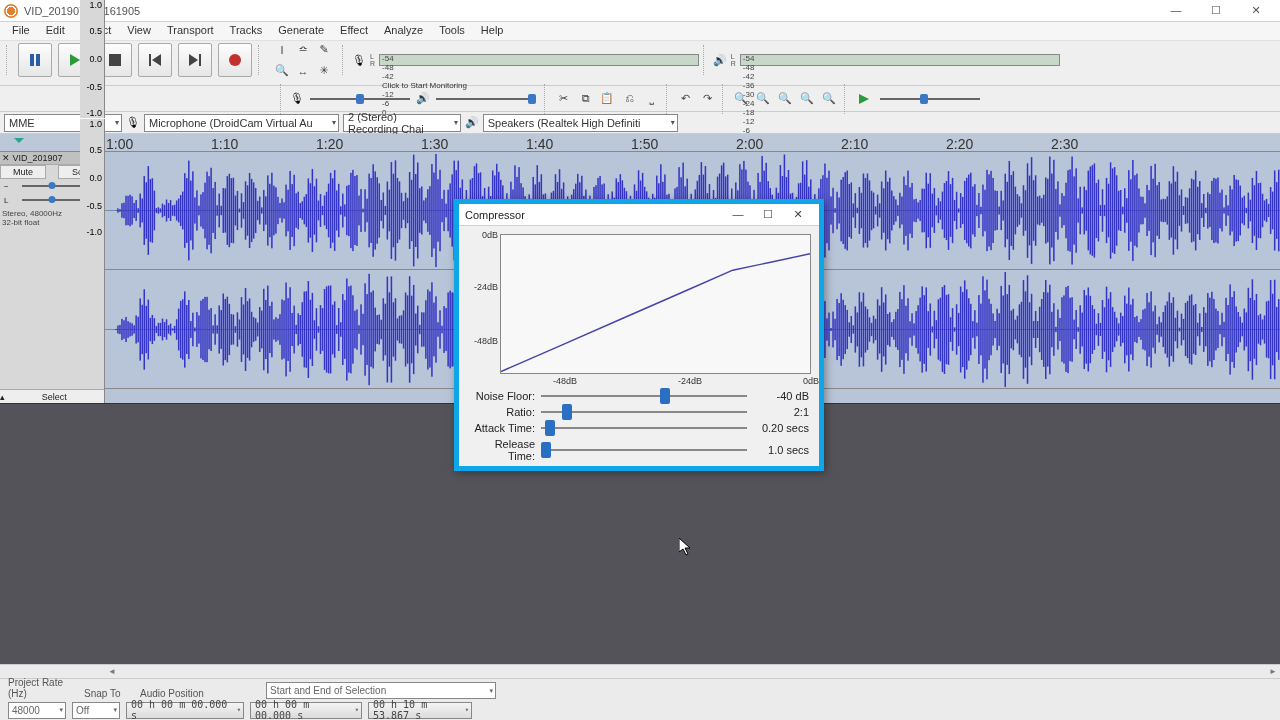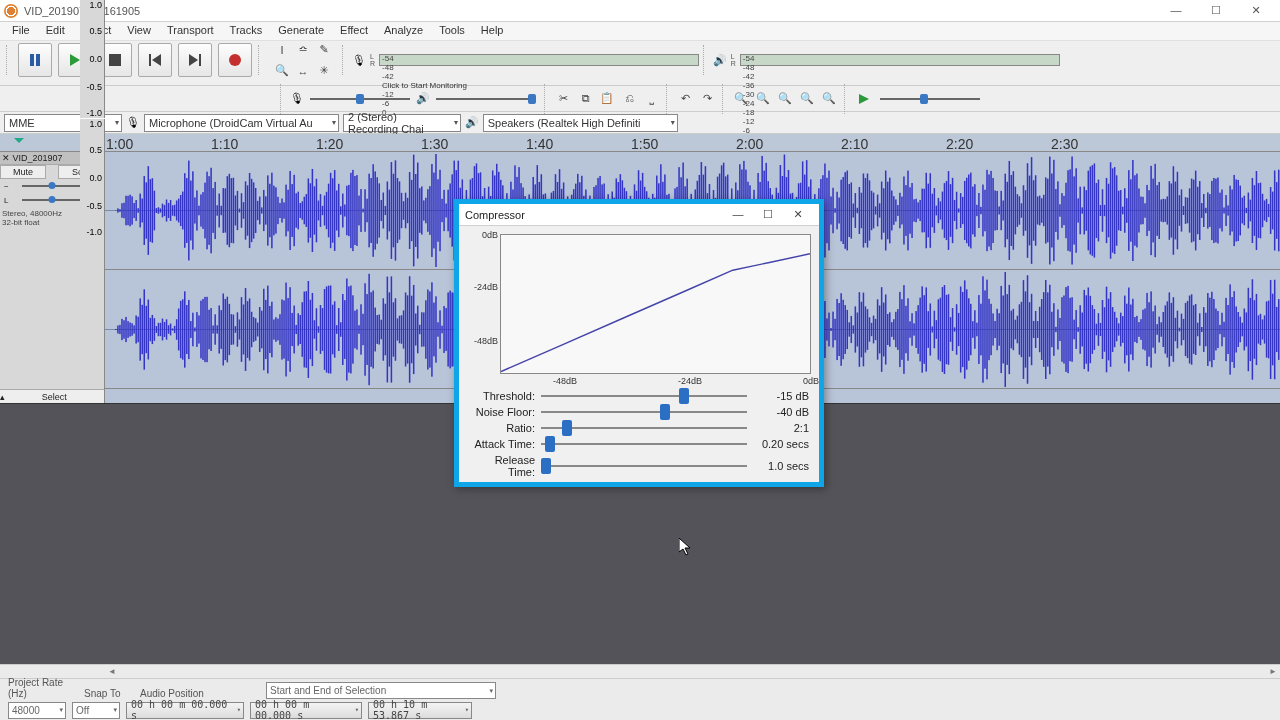--- a/index.html
+++ b/index.html
@@ -1694,27 +1694,20 @@
     </svg>
   </div>
   <div class="graph-xlabel">
     <span style="margin-left:50px">-48dB</span>
     <span>-24dB</span>
     <span>0dB</span>
   </div>
 
   <div id="slider-rows">
       <div class="slider-row">
-        <div class="label">Threshold:</div>
-    <div class="slider-track">
-          <div class="slider-thumb" style="left:67%"></div>
-        </div>
-    <div class="val">-15 dB</div>
-      </div>
-      <div class="slider-row">
         <div class="label">Noise Floor:</div>
     <div class="slider-track">
           <div class="slider-thumb" style="left:58%"></div>
         </div>
     <div class="val">-40 dB</div>
       </div>
       <div class="slider-row">
         <div class="label">Ratio:</div>
     <div class="slider-track">
           <div class="slider-thumb" style="left:10%"></div>

